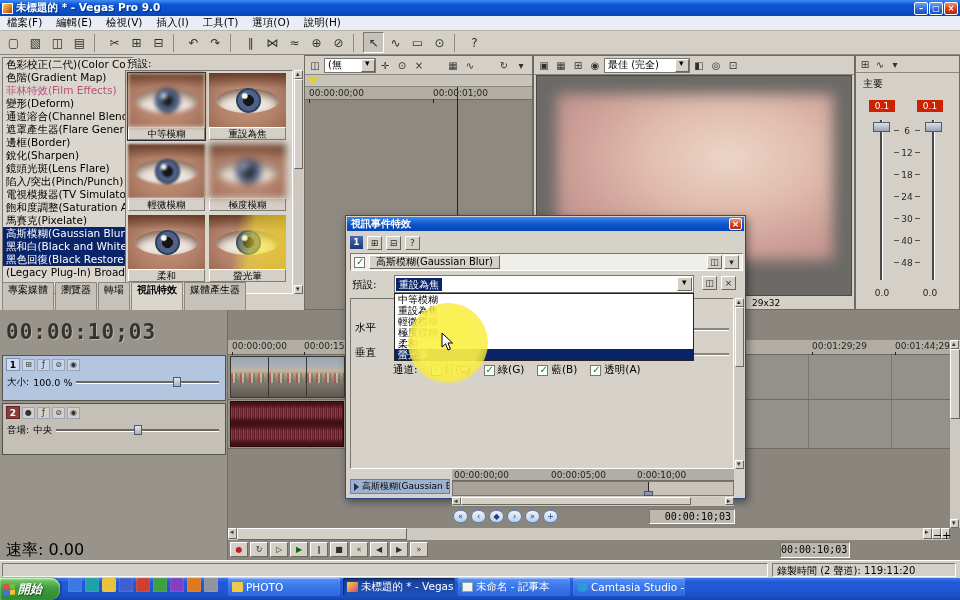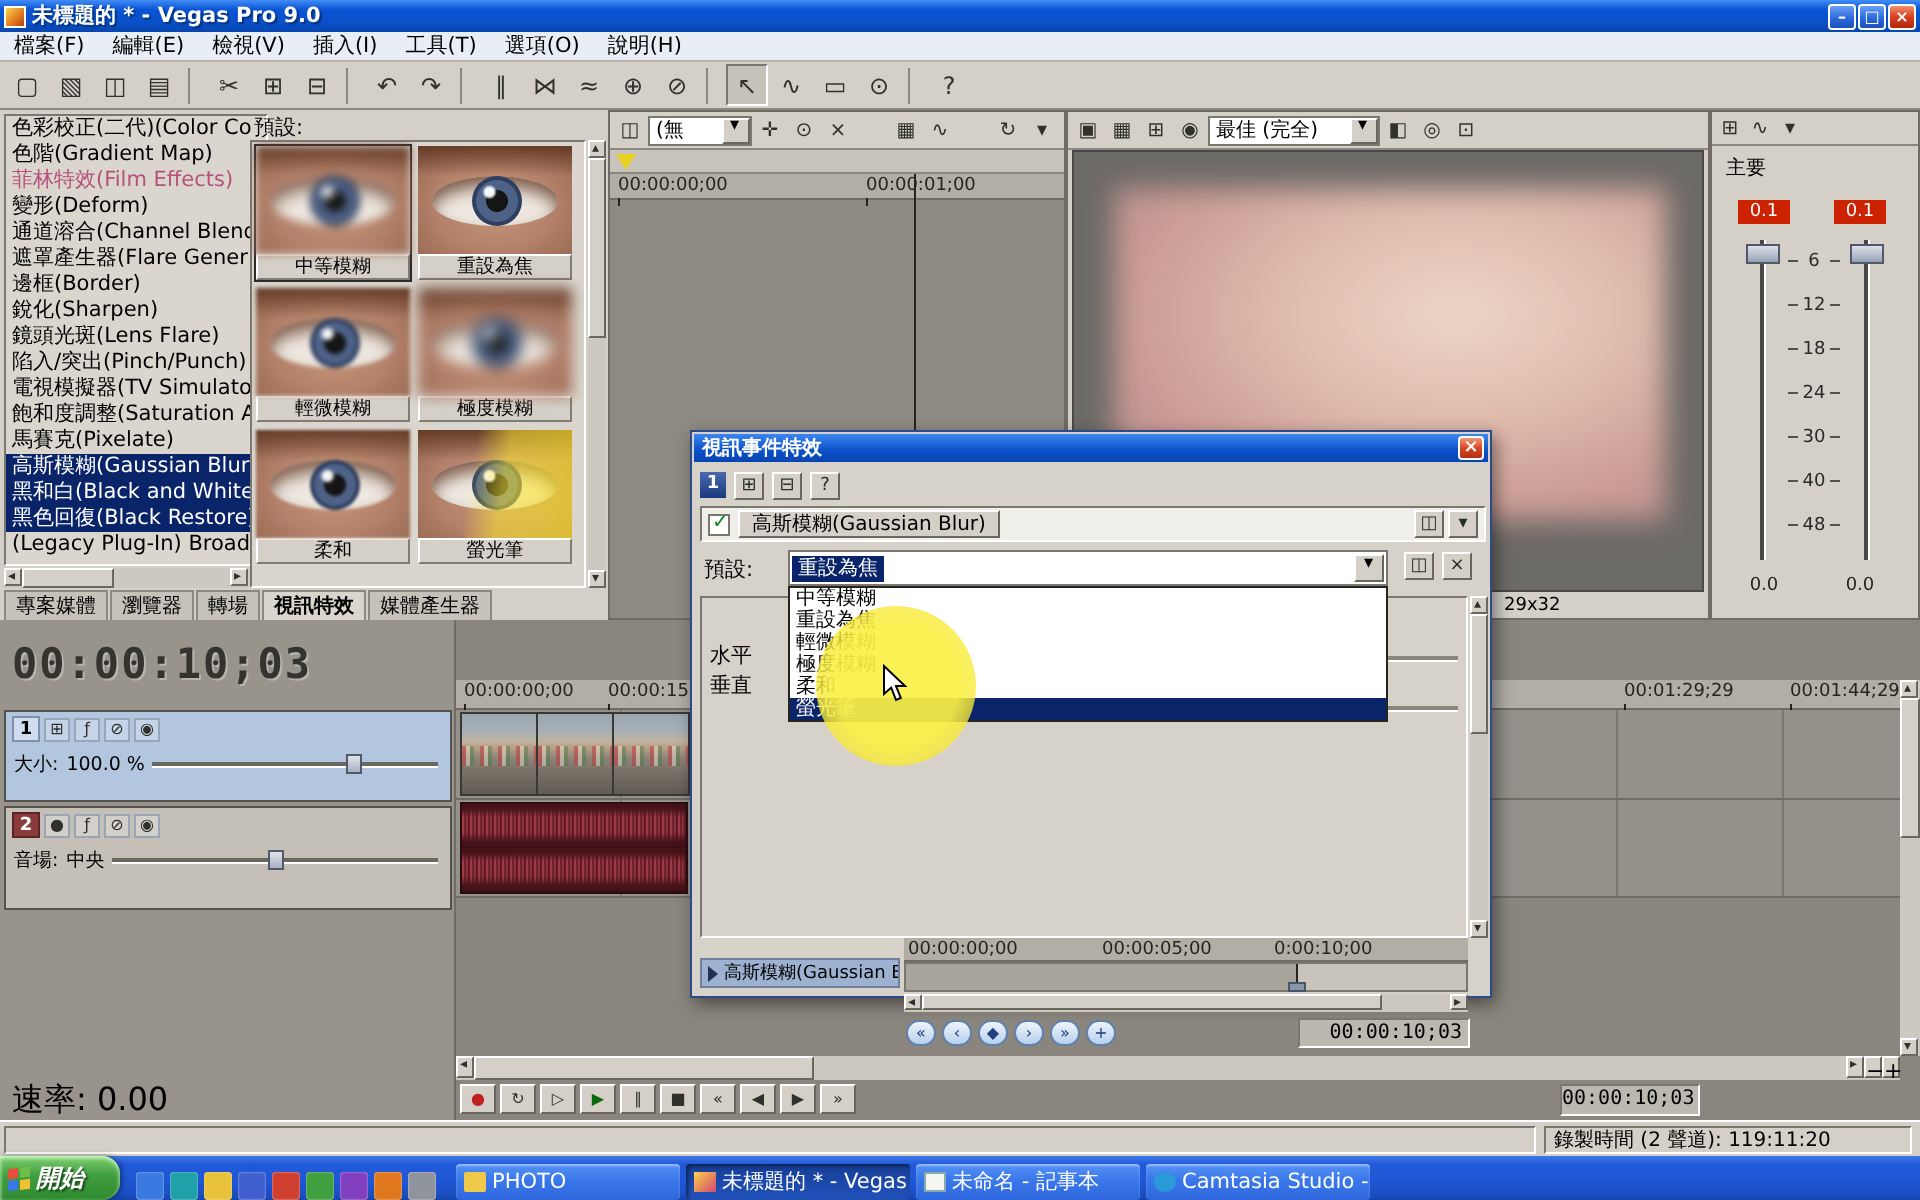--- a/index.html
+++ b/index.html
@@ -39,21 +39,21 @@
 .eye{position:relative;width:100%;height:54px;background:radial-gradient(ellipse at 50% 55%,#c89878 0%,#b3806a 55%,#96674f 100%);overflow:hidden;filter:blur(var(--b,0px))}
 .eye::before{content:"";position:absolute;left:9%;top:28%;width:82%;height:46%;border-radius:50%;background:#eee8e0;box-shadow:inset 0 5px 8px rgba(90,45,25,.75)}
 .eye::after{content:"";position:absolute;left:50%;top:50%;width:25px;height:25px;margin:-12px 0 0 -12px;border-radius:50%;background:radial-gradient(circle at 35% 32%,rgba(255,255,255,.95) 0 9%,rgba(255,255,255,0) 16%),radial-gradient(circle,#151515 0 30%,#4e6288 32% 58%,#2e3f60 60% 78%,#1d2b44 80% 100%)}
 .brow{position:absolute;left:0;top:0;width:100%;height:28%;background:linear-gradient(180deg,rgba(92,52,32,.85),rgba(92,52,32,0));z-index:2}
 .tintov{display:none;position:absolute;inset:0;z-index:3;background:linear-gradient(100deg,rgba(255,240,60,0) 35%,rgba(252,232,50,.55) 55%,rgba(250,225,40,.68) 100%)}
 .pcell.tint .tintov{display:block}
 .pcell.selected{outline:1px solid #2a2a2a}
 .plabel{height:13px;text-align:center;font-size:9.5px;line-height:12px;background:#d4d0c8;border:1px solid;border-color:#fff #807c74 #807c74 #fff;overflow:hidden;white-space:nowrap}
 
 .tabsrow{left:0;top:295px;width:304px;height:15px;display:flex;align-items:flex-end;gap:1px;padding-left:2px;background:#d4d0c8}
-.tab{height:15px;padding:0 5px;font-size:10px;background:#c6c2ba;border:1px solid #8c8880;border-bottom:none;white-space:nowrap}
+.tab{height:28px;padding:0 5px;font-size:10px;background:#c6c2ba;border:1px solid #8c8880;border-bottom:none;white-space:nowrap}
 .tab.active{background:#dad6ce;font-weight:bold}
 
 .ptoolbar{position:absolute;left:0;top:0;right:0;height:19px;background:#d4d0c8;border-bottom:1px solid #8c8880;display:flex;align-items:center;gap:1px;padding:0 2px}
 .sicon{width:16px;height:16px;display:flex;align-items:center;justify-content:center;font-size:10px;color:#30302c}
 .combo{height:15px;background:#fff;border:1px solid #7a7670;display:flex;align-items:center;font-size:10px;padding-left:3px;position:relative}
 .combo .cbtn{margin-left:auto;width:14px;height:13px;background:#d4d0c8;border:1px solid;border-color:#fff #6a675f #6a675f #fff;position:relative}
 .combo .cbtn::after{content:"▾";position:absolute;left:3px;top:-2px;font-size:9px}
 .trimmer{left:304px;top:55px;width:229px;height:255px;background:#8e8a82;border:1px solid #706c64}
 .markerbar{position:absolute;left:0;top:19px;right:0;height:12px;background:#c8c4bc;border-bottom:1px solid #8c8880}
 .ymark{position:absolute;left:3px;top:2px;width:0;height:0;border-left:5px solid transparent;border-right:5px solid transparent;border-top:8px solid #e8d020}
@@ -97,21 +97,21 @@
 .vthumb::after{content:"";position:absolute;left:0;top:40%;width:100%;height:26%;background:repeating-linear-gradient(90deg,rgba(190,60,60,.55) 0 2px,rgba(240,230,210,.45) 2px 4px,rgba(60,120,60,.4) 4px 6px,transparent 6px 9px)}
 .amedia{position:absolute;left:2px;top:1px;height:46px;background:#4a141c;border:1px solid #2a0c10}
 .wave{height:50%;border-bottom:1px solid #3a1016;background:linear-gradient(180deg,rgba(70,18,24,1) 0 10%,rgba(70,18,24,0) 32% 68%,rgba(70,18,24,1) 90% 100%),repeating-linear-gradient(90deg,#a03a46 0 1px,#6e2230 1px 2px,#8c303c 2px 3px,#5c1a26 3px 4px)}
 .tpbtn{width:18px;height:15px;background:#d4d0c8;border:1px solid;border-color:#fff #6a675f #6a675f #fff;display:flex;align-items:center;justify-content:center;font-size:8px;color:#30302c}
 .tpbtn.rec span{color:#c02020}
 .tpbtn.play span{color:#0a6a0a}
 .tcbox{position:absolute;background:#bcb8b0;border:1px solid;border-color:#7a7670 #fff #fff #7a7670;font:10px "DejaVu Sans Mono","Liberation Mono",monospace;text-align:right;padding:1px 3px 0 0}
 
 .statusbar{left:0;top:560px;width:960px;height:18px;background:#d4d0c8;border-top:1px solid #fff}
 .scell{position:absolute;top:2px;height:14px;border:1px solid;border-color:#7a7670 #fff #fff #7a7670;font-size:10px;line-height:13px;padding:0 4px}
-.taskbar{left:0;top:578px;width:960px;height:22px;background:linear-gradient(180deg,#3f77e8 0%,#2158d8 20%,#2158d8 50%,#1b4fc4 85%,#1544ab 100%);display:flex;align-items:flex-end}
+.taskbar{left:0;top:578px;width:960px;height:22px;background:linear-gradient(180deg,#3f77e8 0%,#2158d8 20%,#2158d8 50%,#1b4fc4 85%,#1544ab 100%);display:flex;align-items:flex-start}
 .startbtn{width:60px;height:22px;border-radius:0 9px 9px 0;background:linear-gradient(180deg,#7fce6f,#3f9e3f 45%,#2f8a2f);display:flex;align-items:center;gap:3px;padding-left:4px;box-shadow:inset 0 1px 2px #d8ffd0,1px 0 3px rgba(0,0,0,.4);color:#fff;font-weight:bold;font-style:italic;font-size:12px;text-shadow:1px 1px 1px #1a4a1a}
 .flag{width:11px;height:11px;display:grid;grid-template-columns:5px 5px;grid-template-rows:5px 5px;gap:1px;transform:skewY(-6deg)}
 .flag span{display:block}
 .ql{display:flex;gap:3px;margin-left:8px}
 .qlicon{width:14px;height:14px;border-radius:2px;box-shadow:inset 0 0 1px rgba(255,255,255,.7)}
 .twin{width:112px;height:18px;margin-left:3px;border-radius:2px;background:linear-gradient(180deg,#5591f5,#3a78ea 45%,#2f66dd);display:flex;align-items:center;gap:3px;padding:0 4px;color:#fff;font-size:10.5px;white-space:nowrap;overflow:hidden;box-shadow:inset 0 1px 1px rgba(255,255,255,.4)}
 .twin.active{background:linear-gradient(180deg,#163e96,#2152bc);box-shadow:inset 1px 1px 2px rgba(0,0,0,.5)}
 .twin .wic{flex:0 0 11px;height:10px}
 .tray{margin-left:auto;height:22px;background:linear-gradient(180deg,#19a1e8,#1284d8 50%,#0f6cc0);display:flex;align-items:center;gap:3px;padding:0 8px 0 6px;border-left:1px solid #9cd0f8;color:#fff}
 .trayic{width:13px;height:13px;border-radius:2px}
@@ -750,23 +750,47 @@
           </span>
 
           <span class="dicon">
             <span>×</span>
           </span>
 
       </span>
     </div>
     <div class="ppane">
       <span class="prow" style="left:4px;top:22px">水平</span>
-      <span class="prow" style="left:4px;top:37px">垂直</span>
+      <span class="prow" style="left:4px;top:47px">垂直</span>
       <span class="pgroove" style="left:58px;top:29px;width:320px"></span>
       <span class="pgroove" style="left:58px;top:54px;width:320px"></span>
+      <div class="chrow">
+        <span>通道:</span>
+
+          <span class="chk">
+            <span class="cb"></span>
+            <span>紅(C)</span>
+          </span>
+
+          <span class="chk">
+            <span class="cb"></span>
+            <span>綠(G)</span>
+          </span>
+
+          <span class="chk">
+            <span class="cb"></span>
+            <span>藍(B)</span>
+          </span>
+
+          <span class="chk">
+            <span class="cb"></span>
+            <span>透明(A)</span>
+          </span>
+
+      </div>
     </div>
     <div class="ddlist">
 
         <div class="ddrow">中等模糊</div>
 
         <div class="ddrow">重設為焦</div>
 
         <div class="ddrow">輕微模糊</div>
 
         <div class="ddrow">極度模糊</div>

